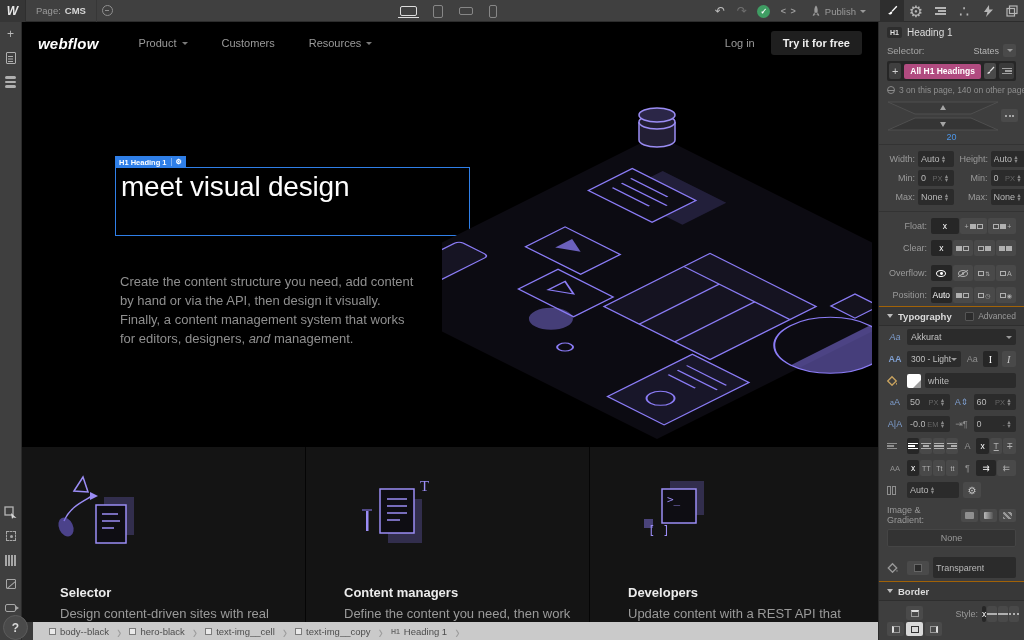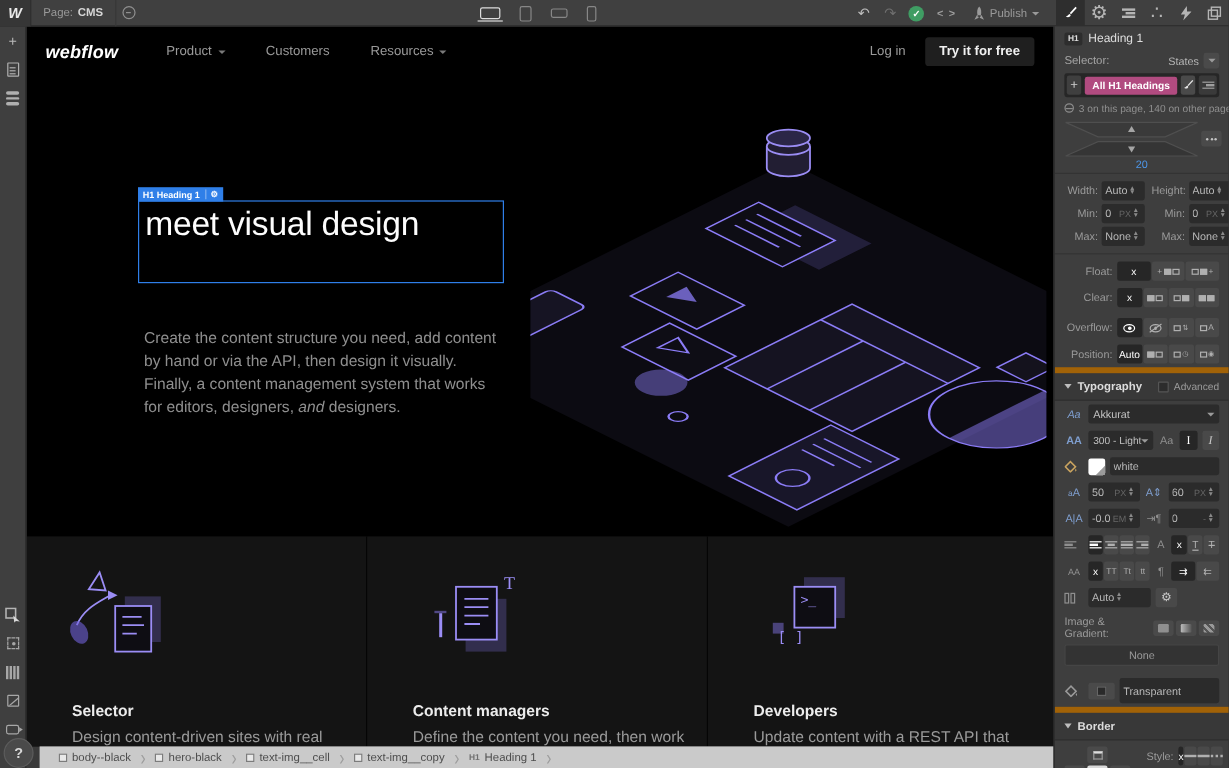--- a/index.html
+++ b/index.html
@@ -57,21 +57,21 @@
   .canvas { position:absolute; left:22px; top:22px; width:856px; height:600px; background:#000; overflow:hidden; z-index:10; }
   .sitenav { height:42px; display:flex; align-items:center; padding:0 16px; }
   .sitelogo { color:#fff; font-size:15px; font-weight:bold; font-style:italic; letter-spacing:0.2px; margin-right:40px; }
   .navlink { color:#9a9a9a; font-size:11px; margin-right:34px; display:flex; align-items:center; gap:5px; }
   .navlink .caret { border-top-color:#7a7a7a; }
   .navright { margin-left:auto; display:flex; align-items:center; gap:16px; }
   .login { color:#9a9a9a; font-size:11px; }
   .ctabtn { background:#1f1f1f; color:#f0f0f0; font-size:11px; font-weight:bold; padding:6px 12px; border-radius:3px; }
 
   .hero { position:relative; height:383px; overflow:hidden; }
-  .hsel { position:absolute; left:93px; top:103px; width:305px; height:69px; border:1px solid #2f7fe8; }
+  .hsel { position:absolute; left:93px; top:103px; width:355px; height:69px; border:1px solid #2f7fe8; }
   .hbadge { position:absolute; left:-1px; top:-12px; height:12px; background:#2f7fe8; color:#fff; font-size:7.5px; font-weight:bold; display:flex; align-items:center; gap:4px; padding:0 4px; }
   .hbadge .bg-gear { font-size:7px; border-left:1px solid rgba(255,255,255,.4); padding-left:4px; }
   .h1txt { position:absolute; left:5px; top:2px; color:#fdfdfd; font-size:28px; font-weight:300; line-height:34px; letter-spacing:-0.2px; white-space:nowrap; }
   .heropara { position:absolute; left:98px; top:208px; width:302px; color:#8f8f8f; font-size:13px; line-height:19px; }
   .illus { position:absolute; left:420px; top:28px; }
 
   .cards { position:absolute; left:0; top:425px; width:856px; height:175px; background:#141414; display:flex; }
   .card { width:284px; height:100%; position:relative; border-right:1px solid #050505; }
   .card:last-child { border-right:none; width:288px; }
   .cardicon { position:absolute; left:30px; top:22px; }
@@ -127,21 +127,21 @@
   .sb { flex:1; height:16px; background:#494949; color:#b0b0b0; display:flex; align-items:center; justify-content:center; border-radius:2px; font-size:8.5px; gap:1px; }
   .sb.on { background:#262626; color:#fff; }
   .msq { display:inline-block; width:6px; height:5px; border:1px solid currentColor; }
   .msq.f { background:currentColor; }
   .tinyplus { font-size:7px; }
   .eye { width:10px; height:7px; border:1px solid currentColor; border-radius:50%; position:relative; display:inline-block; }
   .eye:after { content:""; position:absolute; left:2.8px; top:1.3px; width:2.8px; height:2.8px; border-radius:50%; background:currentColor; }
   .eyeoff { position:relative; }
   .eyeoff .slash { position:absolute; width:12px; height:1px; background:currentColor; transform:rotate(-35deg); }
 
-  .hdr { display:flex; align-items:center; height:28px; padding:0 8px; background:#383838; border-top:5px solid #a16207; border-bottom:1px solid #2e2e2e; color:#dcdcdc; font-size:9.5px; font-weight:bold; gap:5px; }
+  .hdr { display:flex; align-items:center; height:20px; padding:0 8px; background:#383838; border-top:1px solid #a16207; border-bottom:1px solid #2e2e2e; color:#dcdcdc; font-size:9.5px; font-weight:bold; gap:5px; }
   .hdr .dcaret { width:0; height:0; border-left:3.5px solid transparent; border-right:3.5px solid transparent; border-top:4px solid #bdbdbd; }
   .hdr .adv { margin-left:auto; display:flex; align-items:center; gap:4px; font-weight:normal; color:#9a9a9a; font-size:8.5px; }
   .advsq { width:9px; height:9px; background:#2c2c2c; border-radius:1px; border:1px solid #555; }
 
   .typorow { display:flex; align-items:center; gap:4px; padding:3px 8px; }
   .ticon { width:16px; flex:none; color:#7f9fd0; font-size:9px; text-align:center; }
   .ticon.dim { color:#8f8f8f; }
   .ddown { flex:1; height:16px; background:#2b2b2b; border-radius:2px; display:flex; align-items:center; padding:0 4px; color:#c0c0c0; }
   .ddown .dc { margin-left:auto; }
   .ibtn { width:18px; height:16px; background:#494949; border-radius:2px; display:flex; align-items:center; justify-content:center; color:#c7c7c7; font-family:"Liberation Serif",serif; font-size:10px; }
@@ -322,21 +322,21 @@
   <div class="hero">
     <div class="hsel">
       <div class="hbadge">
         <span>H1 Heading 1</span>
         <span class="bg-gear">⚙</span>
       </div>
       <div class="h1txt">
         <div>meet visual design</div>
       </div>
     </div>
-    <p class="heropara"><span>Create the content structure you need, add content by hand or via the API, then design it visually. Finally, a content management system that works for editors, designers, </span><i>and</i><span> designers.</span></p>
+    <p class="heropara"><span>Create the content structure you need, add content by hand or via the API, then design it visually. Finally, a content management system that works for editors, designers, </span><i>and</i><span> management.</span></p>
 
     <svg class="illus" width="430" height="370" viewBox="0 0 430 370">
       <g transform="translate(215,195) scale(1,0.5) rotate(45)">
         <rect x="-215" y="-215" width="430" height="430" fill="#0c0b12"></rect>
         <g stroke="#8b7cf6" fill="rgba(139,124,246,0.07)" stroke-width="2">
           <rect x="-10" y="-85" width="150" height="150"></rect>
           <line x1="-10" y1="-48" x2="140" y2="-48"></line>
           <line x1="40" y1="-48" x2="40" y2="65"></line>
           <line x1="90" y1="-48" x2="90" y2="65"></line>
         </g>

